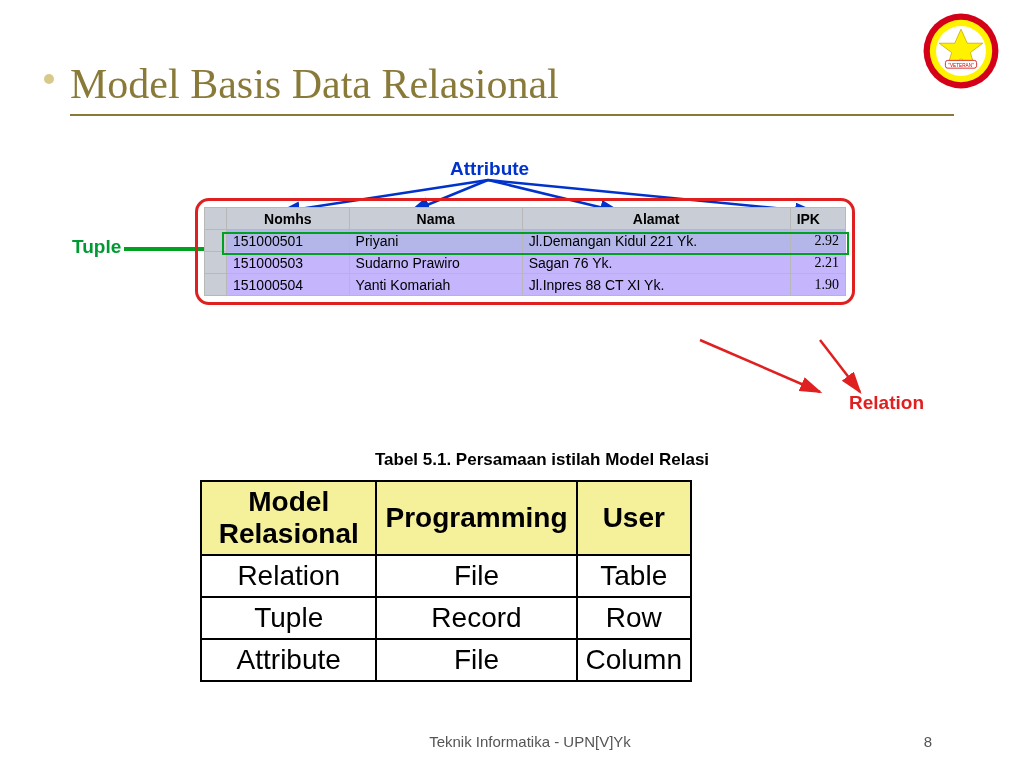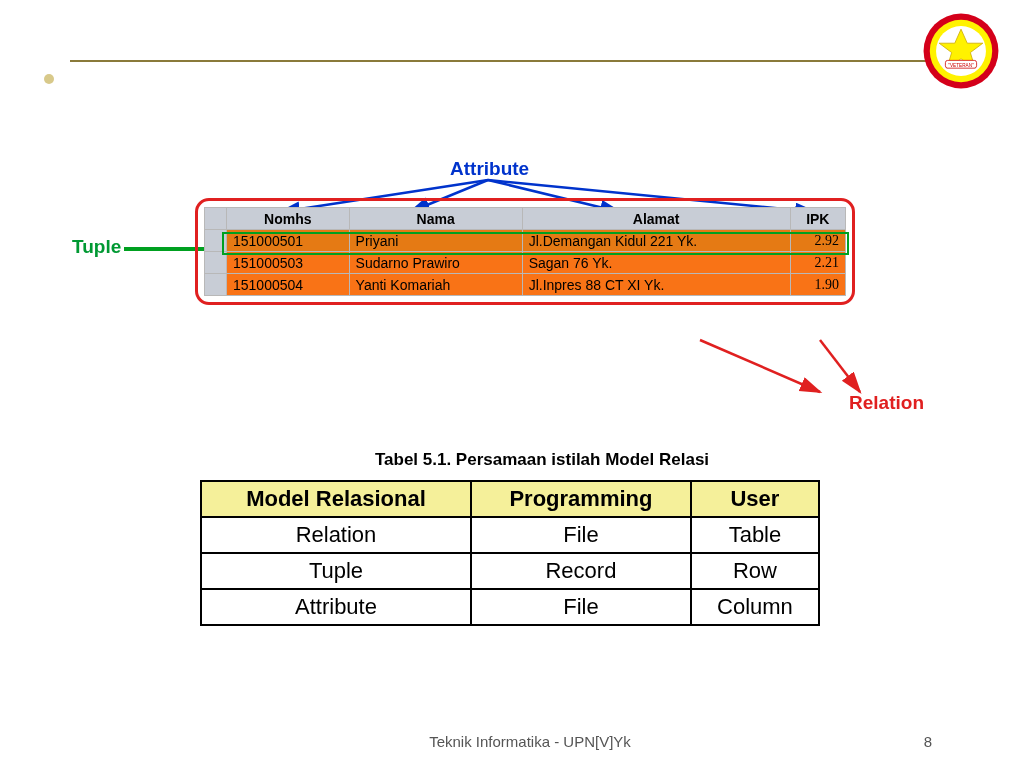--- a/index.html
+++ b/index.html
@@ -52,42 +52,42 @@
     position: absolute;
     top: 198px; left: 195px;
     width: 660px;
     border: 3px solid #e02020;
     border-radius: 14px;
     padding: 6px;
   }
   .data-table {
     width: 100%;
     border-collapse: collapse;
-    background: #f97316;
+    background: #c4b5fd;
     font-family: Tahoma, Arial, sans-serif;
     font-size: 14px;
   }
   .data-table th, .data-table td {
     border: 1px solid #b8b8b8;
     padding: 2px 6px;
     text-align: left;
     height: 22px;
   }
   .data-table th {
     background: #c8cdd6;
     text-align: center;
     font-weight: bold;
     color: #000;
   }
   .data-table td.rowhdr {
     background: #c8cdd6;
     width: 22px;
   }
   .data-table td.ipk { text-align: right; font-family: Liberation Serif, serif; }
-  .data-table th.ipk { text-align: center; }
+  .data-table th.ipk { text-align: left; }
   .data-table tr.hl td:not(.rowhdr) {
     box-shadow: inset 0 0 0 100px rgba(0,200,0,0.08);
   }
   .tuple-line {
     position: absolute;
     top: 247px; left: 124px;
     width: 90px; height: 4px;
     background: #00a020;
   }
   .tuple-arrowhead {
@@ -115,23 +115,23 @@
     left: 0; width: 100%;
     text-align: center;
     font-weight: bold;
     font-size: 17px;
     color: #000;
     margin-left: 30px;
   }
   .cmp-table {
     position: absolute;
     top: 480px; left: 200px;
-    width: 620px;
+    width: 492px;
     border-collapse: collapse;
-    font-size: 22px;
+    font-size: 28px;
   }
   .cmp-table th, .cmp-table td {
     border: 2px solid #000;
     padding: 4px 8px;
     text-align: center;
   }
   .cmp-table th {
     background: #f5f09a;
     font-weight: bold;
   }
@@ -156,20 +156,21 @@
     width: 10px; height: 10px;
     border-radius: 50%;
     background: #d8c98a;
   }
 </style>
 </head>
 <body>
 
 <div class="slide">
   <div class="bullet"></div>
+  <h1 class="title">Model Basis Data Relasional</h1>
   <div class="title-underline"></div>
 
   <div class="logo">
     <svg viewBox="0 0 100 100" width="78" height="78">
       <circle cx="50" cy="50" r="48" fill="#d4001a"></circle>
       <circle cx="50" cy="50" r="40" fill="#fff200"></circle>
       <circle cx="50" cy="50" r="32" fill="#fff"></circle>
       <polygon points="50,22 58,40 78,40 62,52 68,72 50,60 32,72 38,52 22,40 42,40" fill="#fff200" stroke="#c9a800" stroke-width="1"></polygon>
       <rect x="30" y="62" width="40" height="10" rx="3" fill="#fff" stroke="#c00" stroke-width="1"></rect>
       <text x="50" y="70" font-size="6" text-anchor="middle" fill="#c00" font-family="Arial">"VETERAN"</text>

